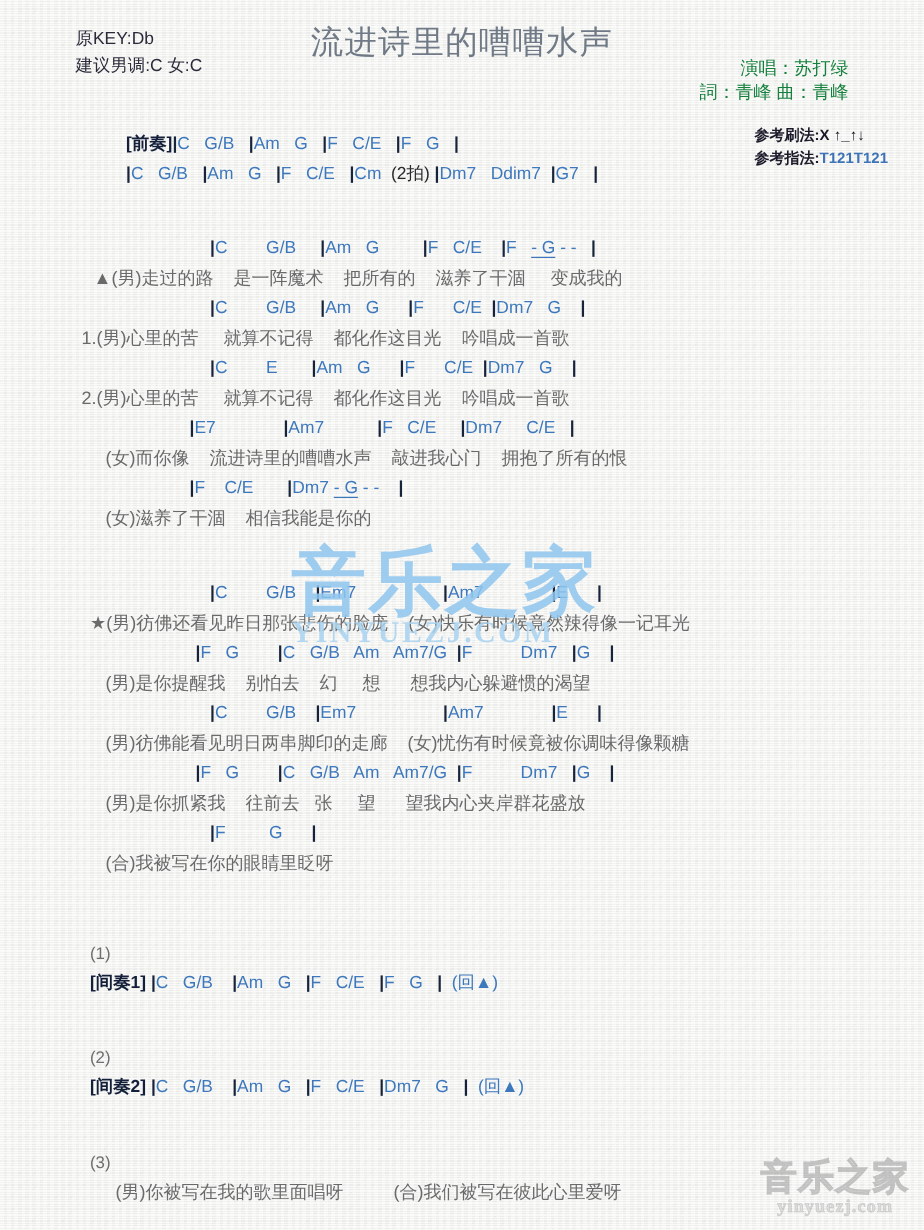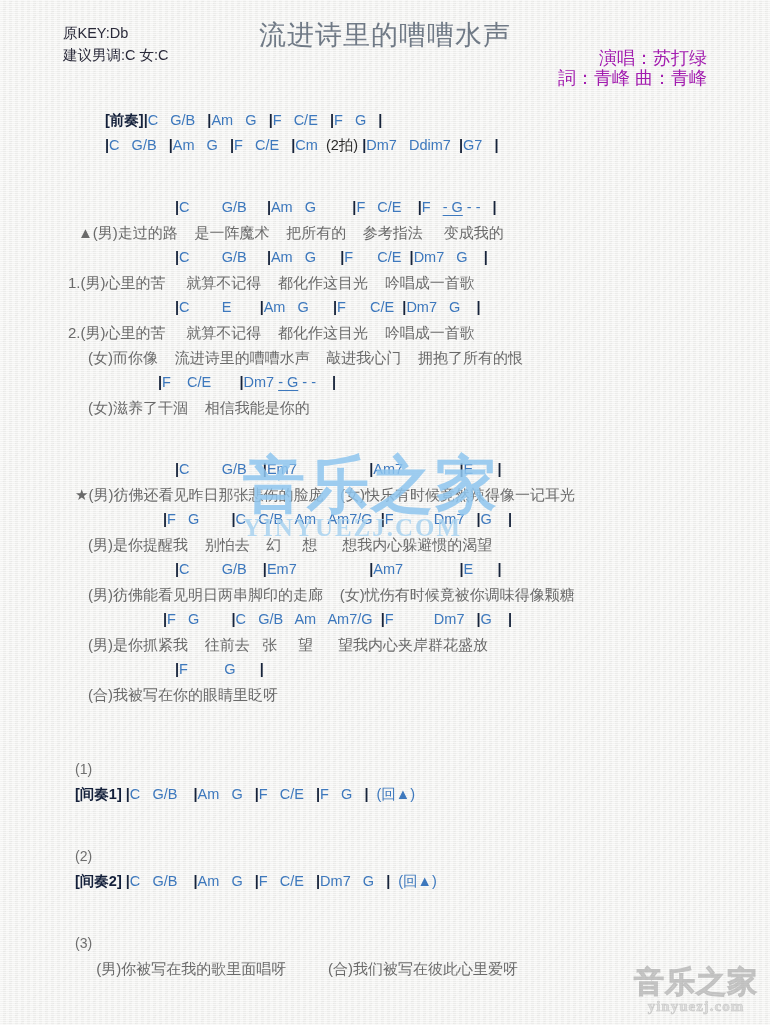--- a/index.html
+++ b/index.html
@@ -55,22 +55,22 @@
     font-size: 27px;
     color: #707a86;
     font-weight: 500;
     letter-spacing: 1px;
   }
   .credits {
     position: absolute;
     right: 63px;
     top: 48px;
     text-align: right;
-    color: #a21caf;
-    font-size: 18px;
+    color: #15803d;
+    font-size: 15px;
     line-height: 20px;
   }
   .credits .line { white-space: nowrap; }
   .ref-block {
     position: absolute;
     right: 30px;
     top: 104px;
     text-align: left;
     font-size: 12.5px;
     line-height: 19px;
@@ -182,40 +182,45 @@
       <div class="key-line">建议男调:C 女:C</div>
     </div>
 
     <div class="song-title">流进诗里的嘈嘈水声</div>
 
     <div class="credits">
       <div class="line">演唱：苏打绿</div>
       <div class="line">詞：青峰  曲：青峰</div>
     </div>
 
+    <div class="ref-block">
+      <div><span>参考刷法:</span><span>X ↑_↑↓</span></div>
+      <div><span>参考指法:</span><span class="val-blue">T121T121</span></div>
+    </div>
   </div>
 
   <div class="body-area">
 
     <div style="height:8px"></div>
     <div class="row chords" style="padding-left:60px"><span class="sect">[前奏]</span><span><span class="bar">|</span>C   G/B   <span class="bar">|</span>Am   G   <span class="bar">|</span>F   C/E   <span class="bar">|</span>F   G   <span class="bar">|</span></span></div>
     <div class="row chords" style="padding-left:60px"><span class="bar">|</span>C   G/B   <span class="bar">|</span>Am   G   <span class="bar">|</span>F   C/E   <span class="bar">|</span>Cm  <span class="beat">(2拍)</span> <span class="bar">|</span>Dm7   Ddim7  <span class="bar">|</span>G7   <span class="bar">|</span></div>
 
     <div class="spacer"></div>
     <div class="spacer-sm"></div>
 
     <div class="row chords" style="padding-left:130px"><span class="bar">|</span>C        G/B     <span class="bar">|</span>Am   G         <span class="bar">|</span>F   C/E    <span class="bar">|</span>F   <span class="uline">- G</span> - -   <span class="bar">|</span></div>
-    <div class="row lyrics" style="padding-left:33px">▲(男)走过的路    是一阵魔术    把所有的    参考指法     变成我的</div>
+    <div class="row lyrics" style="padding-left:33px">▲(男)走过的路    是一阵魔术    把所有的    滋养了干涸     变成我的</div>
 
     <div class="row chords" style="padding-left:130px"><span class="bar">|</span>C        G/B     <span class="bar">|</span>Am   G      <span class="bar">|</span>F      C/E  <span class="bar">|</span>Dm7   G    <span class="bar">|</span></div>
     <div class="row lyrics" style="padding-left:23px">1.(男)心里的苦     就算不记得    都化作这目光    吟唱成一首歌</div>
 
     <div class="row chords" style="padding-left:130px"><span class="bar">|</span>C        E       <span class="bar">|</span>Am   G      <span class="bar">|</span>F      C/E  <span class="bar">|</span>Dm7   G    <span class="bar">|</span></div>
     <div class="row lyrics" style="padding-left:23px">2.(男)心里的苦     就算不记得    都化作这目光    吟唱成一首歌</div>
 
+    <div class="row chords" style="padding-left:113px"><span class="bar">|</span>E7              <span class="bar">|</span>Am7           <span class="bar">|</span>F   C/E     <span class="bar">|</span>Dm7     C/E   <span class="bar">|</span></div>
     <div class="row lyrics" style="padding-left:43px">(女)而你像    流进诗里的嘈嘈水声    敲进我心门    拥抱了所有的恨</div>
 
     <div class="row chords" style="padding-left:113px"><span class="bar">|</span>F    C/E       <span class="bar">|</span>Dm7 <span class="uline">- G</span> - -    <span class="bar">|</span></div>
     <div class="row lyrics" style="padding-left:43px">(女)滋养了干涸    相信我能是你的</div>
 
     <div class="spacer"></div>
     <div class="spacer-sm"></div>
 
     <div class="row chords" style="padding-left:130px"><span class="bar">|</span>C        G/B    <span class="bar">|</span>Em7                  <span class="bar">|</span>Am7              <span class="bar">|</span>E      <span class="bar">|</span></div>
     <div class="row lyrics" style="padding-left:30px">★(男)彷佛还看见昨日那张悲伤的脸庞    (女)快乐有时候竟然辣得像一记耳光</div>

